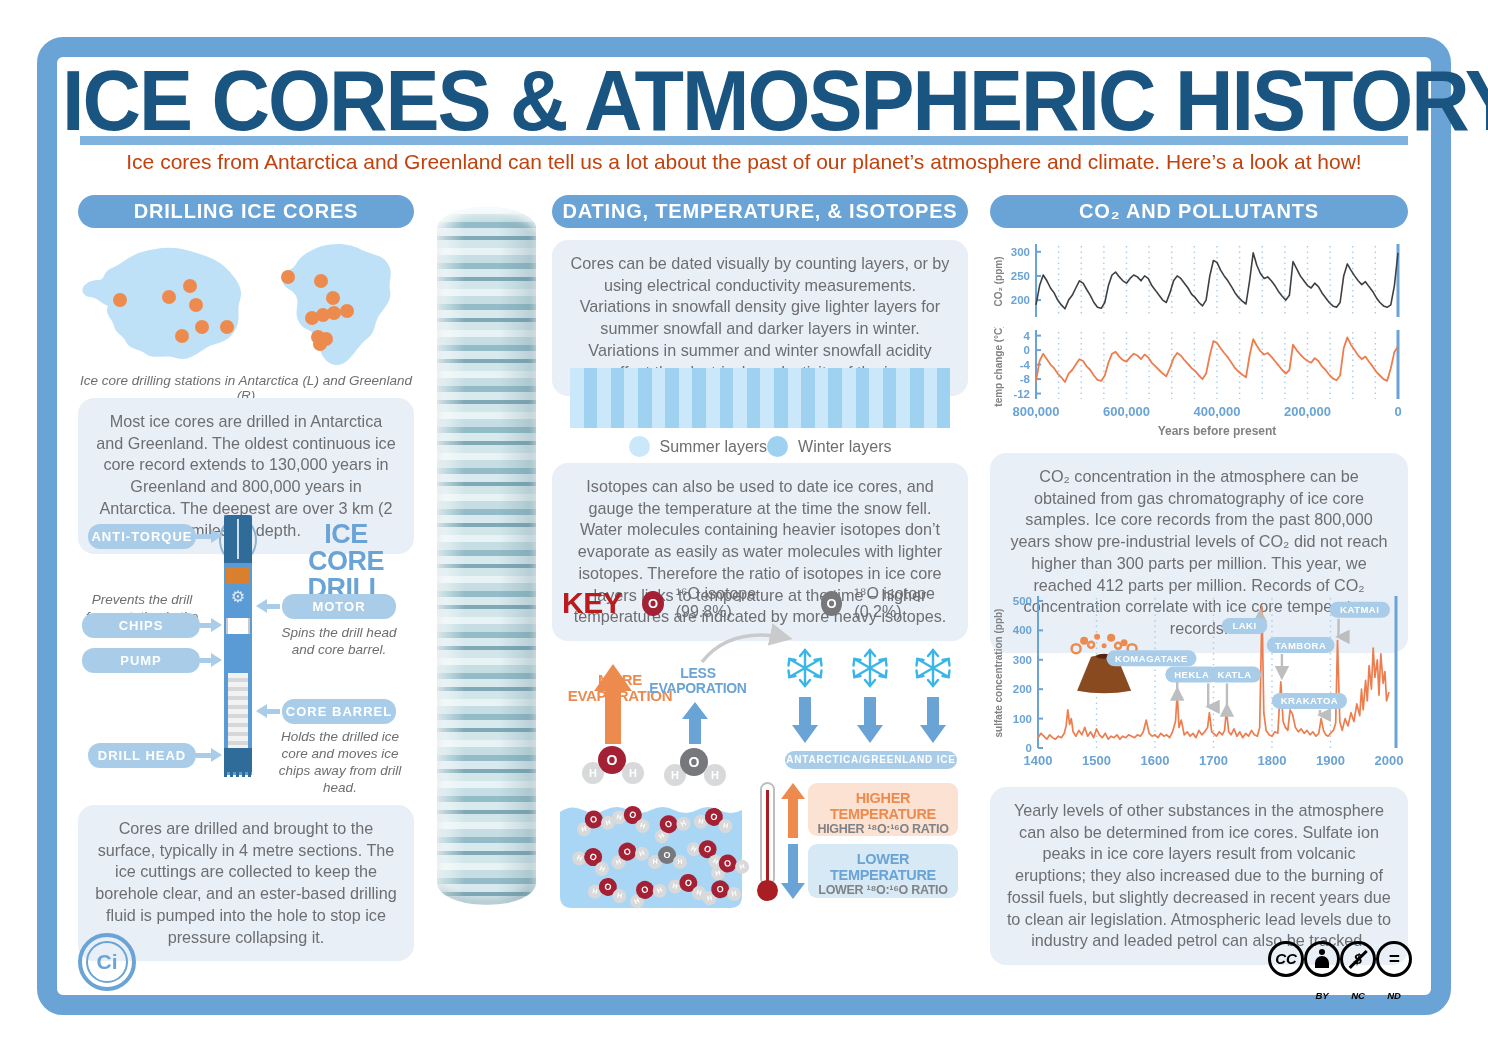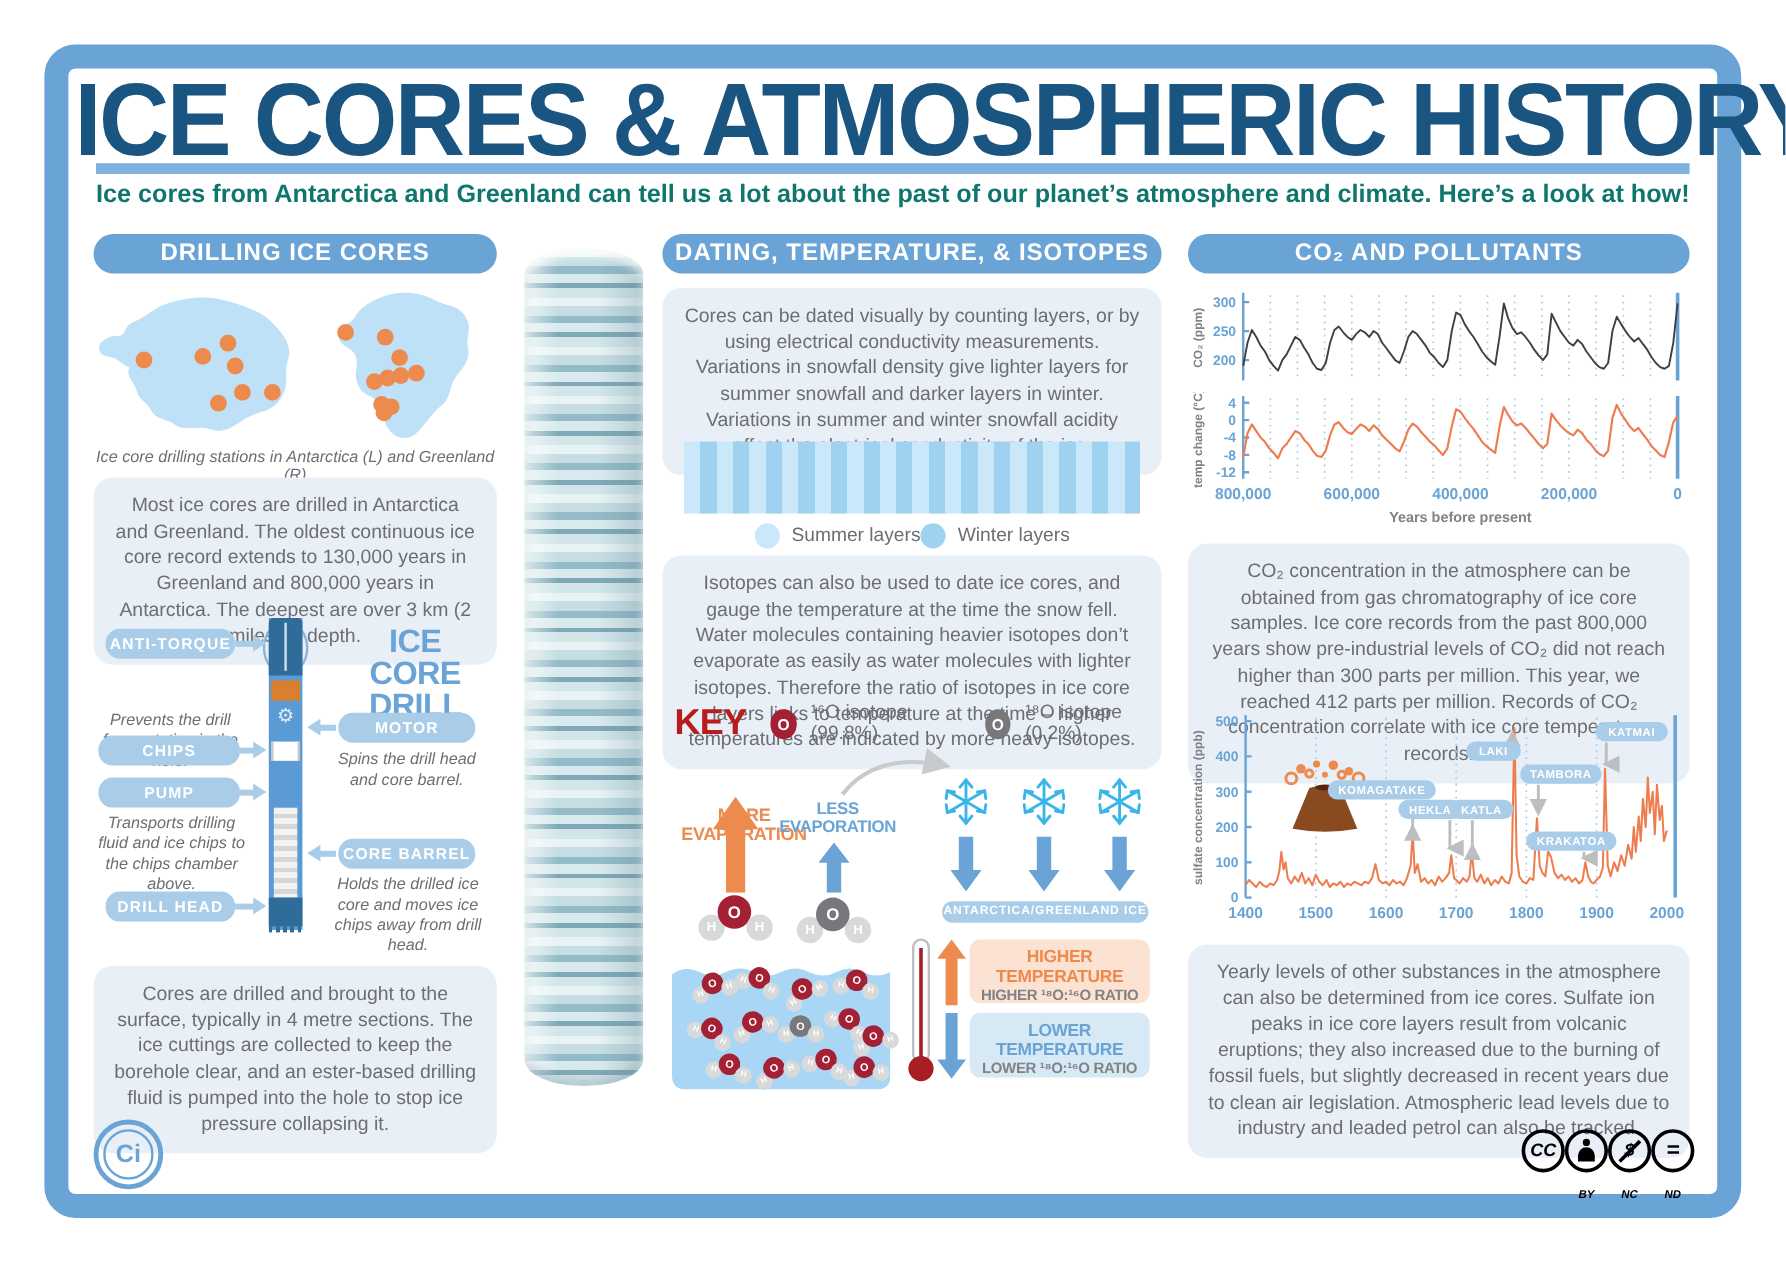--- a/index.html
+++ b/index.html
@@ -6,21 +6,21 @@
   html,body { background:#fff; }
   .page { position:relative; width:1488px; height:1052px; background:#fff; overflow:hidden;
           font-family:"Liberation Sans","DejaVu Sans",sans-serif; }
   .frame { position:absolute; left:37px; top:37px; right:37px; bottom:37px;
            border:20px solid #6AA3D5; border-radius:26px; pointer-events:none; }
   .title { position:absolute; left:62px; top:52px; width:1364px; text-align:center;
            font-size:81px; font-weight:bold; letter-spacing:-2px; color:#1A5480;
            font-family:"Liberation Sans",sans-serif; transform:scaleY(1.06); transform-origin:top; white-space:nowrap; }
   .titlebar { position:absolute; left:80px; top:136px; width:1328px; height:9px; background:#7FB2DC; }
   .subtitle { position:absolute; left:62px; top:150px; width:1364px; text-align:center;
-              font-size:21px; font-weight:700; color:#0f766e; }
+              font-size:21px; font-weight:400; color:#c2410c; }
   .col { position:absolute; top:195px; }
   .pill-header { height:33px; background:#6AA3D5; border-radius:17px; color:#fff; text-align:center;
                  font-weight:bold; font-size:20px; letter-spacing:.8px; line-height:33px; }
   .txtbox { background:#E9EFF7; border-radius:16px; color:#6D6E71; text-align:center;
             font-size:16.2px; line-height:1.34; padding:13px 16px; }
   .cap { font-style:italic; color:#6D6E71; text-align:center; font-size:13.5px; }
   .bluepill { background:#A9CDE9; border-radius:12px; color:#fff; font-weight:bold; text-align:center;
               font-size:13px; letter-spacing:1px; height:25px; line-height:25px; }
   .pdesc { color:#6D6E71; font-style:italic; font-size:13.5px; line-height:1.25; text-align:center; }
   .abs { position:absolute; }
@@ -109,21 +109,20 @@
       <div class="abs" style="left:146px;top:233px;width:28px;height:24px;background:#2F6C99;"></div>
       <div class="abs" style="left:146px;top:257px;width:28px;height:5px;background:repeating-linear-gradient(90deg,#2F6C99 0 3px,transparent 3px 6px);"></div>
 
       <div class="bluepill abs" style="left:10px;top:9px;width:108px;">ANTI-TORQUE</div>
       <div class="harrow right" style="left:118px;top:19px;width:16px;"></div>
       <div class="pdesc abs" style="left:2px;top:40px;width:124px;margin-top:37px;">Prevents the drill from rotating in the hole.</div>
       <div class="bluepill abs" style="left:4px;top:98px;width:118px;">CHIPS CHAMBER</div>
       <div class="harrow right" style="left:122px;top:108px;width:12px;"></div>
       <div class="bluepill abs" style="left:4px;top:133px;width:118px;">PUMP</div>
       <div class="harrow right" style="left:122px;top:143px;width:12px;"></div>
-      <div class="pdesc abs" style="left:0px;top:163px;width:130px;">Transports drilling fluid and ice chips to the chips chamber above.</div>
       <div class="bluepill abs" style="left:10px;top:228px;width:108px;">DRILL HEAD</div>
       <div class="harrow right" style="left:118px;top:238px;width:16px;"></div>
 
       <div class="abs" style="left:205px;top:6px;width:126px;color:#6AA3D5;font-weight:bold;font-size:27px;letter-spacing:-.5px;line-height:1;text-align:center;">
         <div>ICE CORE</div>
         <div>DRILL</div>
       </div>
       <div class="bluepill abs" style="left:204px;top:79px;width:114px;">MOTOR</div>
       <div class="harrow left" style="left:188px;top:89px;width:14px;"></div>
       <div class="pdesc abs" style="left:196px;top:110px;width:130px;">Spins the drill head and core barrel.</div>

